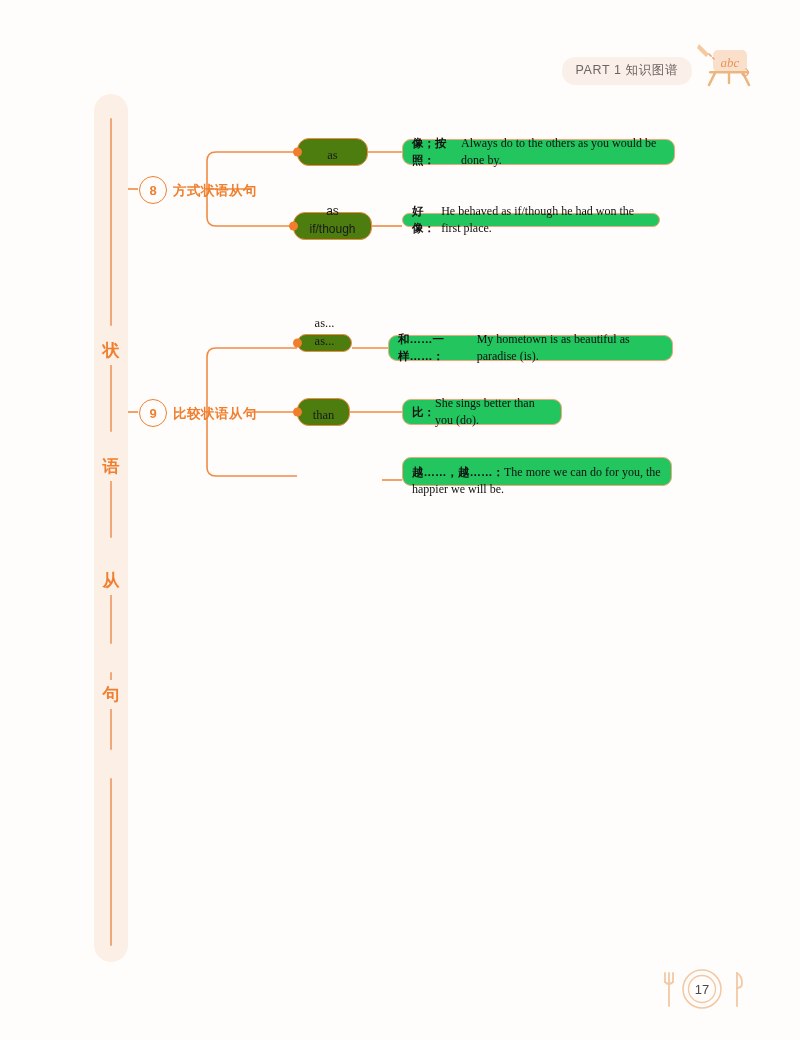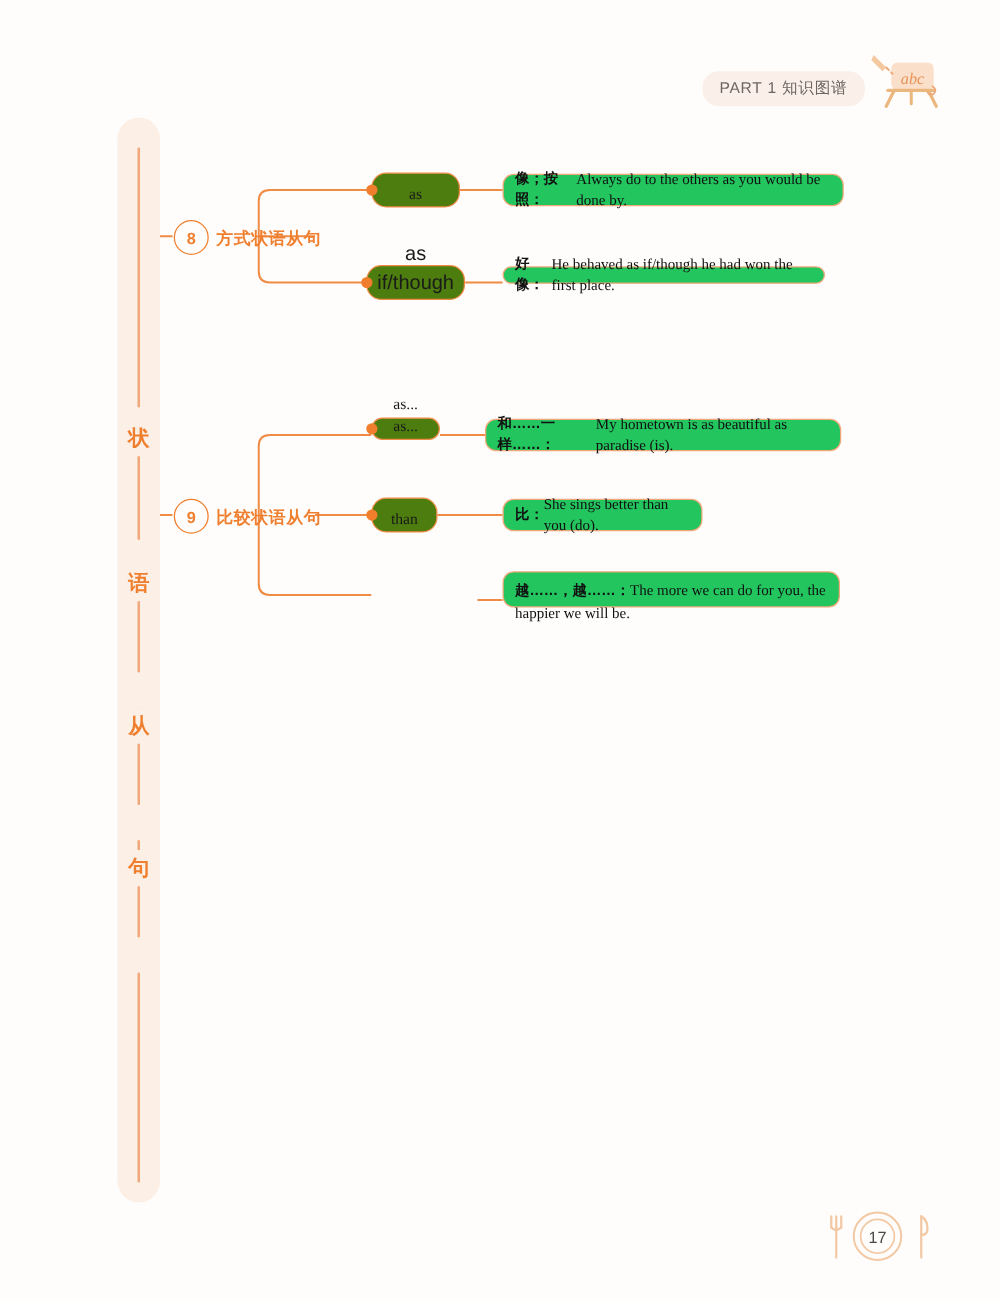--- a/index.html
+++ b/index.html
@@ -140,21 +140,21 @@
     left: -5px;
     top: 50%;
     transform: translateY(-50%);
     width: 9px;
     height: 9px;
     border-radius: 50%;
     background: #f07e2c;
   }
   .kw-cjk {
     font-family: "Liberation Sans", sans-serif;
-    font-size: 16px;
+    font-size: 12px;
   }
 
   
   .exp {
     position: absolute;
     border: 1.1px solid #f0a87a;
     border-radius: 9px;
     background: #22c55e;
     color: #111;
     font-size: 11.5px;

